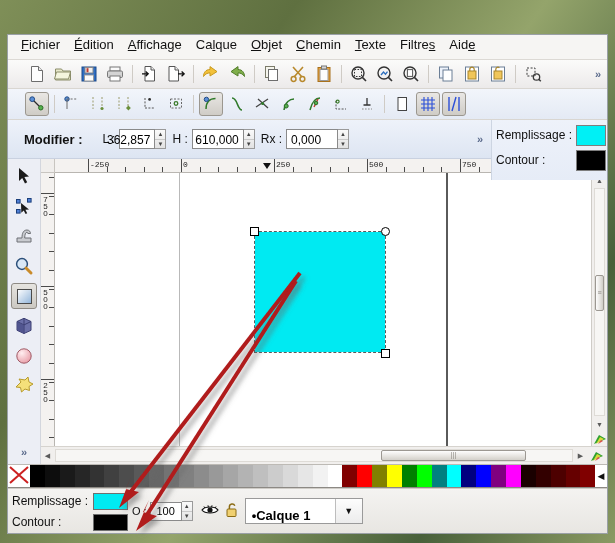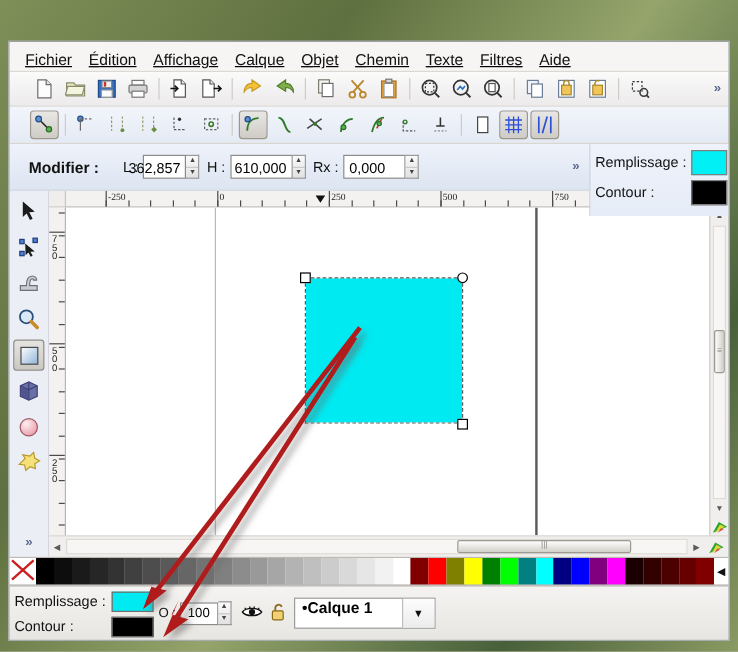--- a/index.html
+++ b/index.html
@@ -31,22 +31,22 @@
   .wbtn.min span{font-size:15px;line-height:0;}
   .wbtn.max span{font-size:13px;}
   .wbtn.close span{font-size:15px;}
 
   
   .client{position:absolute;left:7px;top:34px;width:601px;height:500px;
     background:#f3f2f0;border:1px solid #9aa0a6;box-sizing:border-box;
     display:flex;flex-direction:column;overflow:hidden;}
 
   
-  .menubar{height:24px;background:#f6f5f3;display:flex;align-items:flex-end;
-    padding-left:6px;border-bottom:1px solid #dcd9d4;flex:0 0 auto;text-decoration:underline;}
+  .menubar{height:24px;background:#f6f5f3;display:flex;align-items:flex-start;
+    padding-left:6px;border-bottom:1px solid #dcd9d4;flex:0 0 auto;}
   .menu-item{font-size:13px;color:#111;padding:2px 7px;cursor:default;white-space:nowrap;}
   .menu-item u{text-decoration:underline;}
 
   
   .tbrow{display:flex;align-items:center;flex:0 0 auto;position:relative;
     background:linear-gradient(180deg,#fbfbfa,#eceaea);
     border-bottom:1px solid #d9d6d1;}
   .tbrow.r1{height:28px;padding-left:16px;}
   .tbrow.r2{height:30px;padding-left:16px;
      background:linear-gradient(180deg,#f2f5fb,#e4eaf4);}
@@ -95,21 +95,21 @@
 
   .canvaswrap{flex:1 1 auto;position:relative;display:flex;flex-direction:column;min-width:0;}
   .rulerrow{display:flex;height:14px;flex:0 0 auto;}
   .rcorner{width:14px;height:14px;background:#f0eeec;border-right:1px solid #c8c5c0;
     border-bottom:1px solid #c8c5c0;box-sizing:border-box;}
   .hruler{flex:1;height:14px;background:#f4f2f0;position:relative;overflow:hidden;
     border-bottom:1px solid #b9b6b1;box-sizing:border-box;}
   .vruler{width:14px;background:#f4f2f0;position:relative;overflow:hidden;
     border-right:1px solid #b9b6b1;box-sizing:border-box;}
   .tick{position:absolute;background:#4a4a4a;}
-  .rlab{position:absolute;font-size:8px;color:#1e1e1e;font-family:Liberation Serif, serif;}
+  .rlab{position:absolute;font-size:8px;color:#1e1e1e;font-family:Liberation Mono, monospace;}
   .vlab{position:absolute;font-size:8px;color:#1e1e1e;
      writing-mode:vertical-rl;text-orientation:upright;letter-spacing:-2px;}
 
   .canvasbody{flex:1 1 auto;display:flex;min-height:0;}
   .canvas{flex:1 1 auto;position:relative;background:#ffffff;overflow:hidden;}
   .pageline{position:absolute;top:0;bottom:0;width:1px;}
   .rect-shape{position:absolute;background:#00eaf2;}
   .sel-dash{position:absolute;border:1px dashed #5a5a5a;box-sizing:border-box;}
   .handle-sq{position:absolute;width:9px;height:9px;background:#fff;border:1.5px solid #000;box-sizing:border-box;}
   .handle-ci{position:absolute;width:9px;height:9px;background:#fff;border:1.5px solid #000;border-radius:50%;box-sizing:border-box;}
@@ -153,21 +153,21 @@
   .stfs{width:120px;position:relative;padding-left:4px;box-sizing:border-box;}
   .stfsline{display:flex;align-items:center;height:18px;margin-top:3px;}
   .stfsline .lbl{font-size:12px;color:#111;width:84px;}
   .stswatch{width:36px;height:17px;border:1px solid #6f6f6f;box-sizing:border-box;}
   .stop{display:flex;align-items:center;padding:0 4px;}
   .opfield{width:32px;height:19px;background:#fff;border:1px solid #8a8a8a;
     box-sizing:border-box;font-size:11px;display:flex;align-items:center;
     justify-content:center;color:#000;}
   .layerbox{display:flex;align-items:center;gap:6px;padding:0 4px;}
   .layersel{height:26px;min-width:118px;background:#fff;border:1px solid #9a9a9a;
-    display:flex;align-items:flex-start;justify-content:space-between;box-sizing:border-box;}
+    display:flex;align-items:flex-end;justify-content:space-between;box-sizing:border-box;}
   .layersel .lname{font-size:13px;font-weight:bold;color:#000;padding-left:6px;white-space:nowrap;}
   .layerdrop{width:26px;height:24px;border-left:1px solid #bdbdbd;
     display:flex;align-items:center;justify-content:center;
     background:linear-gradient(180deg,#fdfdfd,#ececec);}
   .coords{margin-left:auto;display:flex;align-items:center;padding-right:6px;}
   .xy{font-family:"Liberation Mono",monospace;font-size:11px;color:#111;line-height:14px;}
   .zoombox{display:flex;align-items:center;margin-left:8px;}
   .zfield{width:40px;height:20px;background:#fff;border:1px solid #8a8a8a;
     font-size:12px;display:flex;align-items:center;justify-content:center;
     box-sizing:border-box;color:#000;}

